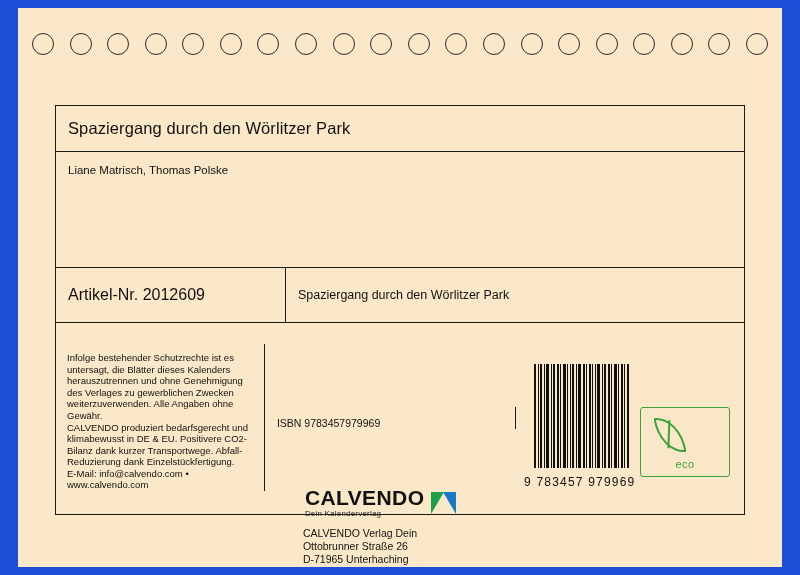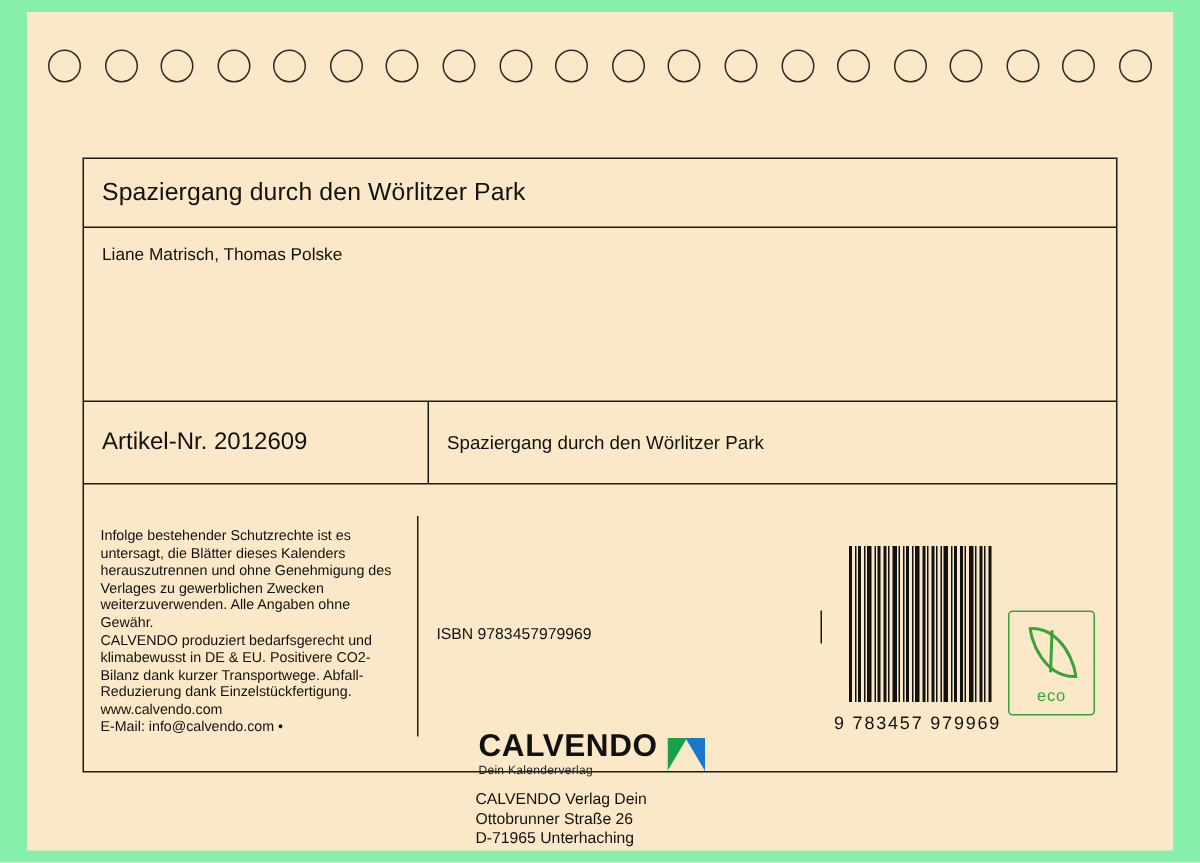--- a/index.html
+++ b/index.html
@@ -10,21 +10,21 @@
   body {
     width: 800px;
     height: 575px;
     font-family: "Liberation Sans", sans-serif;
     overflow: hidden;
   }
   .page {
     position: relative;
     width: 800px;
     height: 575px;
-    background: #86efac;
+    background: #1d4ed8;
   }
   
   .card {
     position: absolute;
     left: 18px;
     top: 8px;
     width: 764px;
     height: 559px;
     background: #fbe8c8;
   }
@@ -229,20 +229,21 @@
   }
   .eco {
     width: 56px;
     height: 68px;
     border: 1.5px solid #3aa23a;
     border-radius: 3px;
     margin-bottom: 12px;
     margin-right: 6px;
     position: relative;
     background: #fbe8c8;
+    padding-left: 32px;
   }
   .eco .leaf {
     position: absolute;
     left: 15px;
     top: 8px;
     width: 24px;
     height: 34px;
     border: 2px solid #3aa23a;
     border-radius: 0 100% 0 100%;
     transform: rotate(-8deg);
@@ -311,22 +312,22 @@
     <div class="row r-artikel">
       <div class="cell-artikel">Artikel-Nr. 2012609</div>
       <div class="cell-subtitle">Spaziergang durch den Wörlitzer Park</div>
     </div>
 
     <div class="row r-bottom">
 
       <div class="cell-legal">
         <p>Infolge bestehender Schutzrechte ist es untersagt, die Blätter dieses Kalenders herauszutrennen und ohne Genehmigung des Verlages zu gewerblichen Zwecken weiterzuverwenden. Alle Angaben ohne Gewähr.</p>
         <p>CALVENDO produziert bedarfsgerecht und klimabewusst in DE &amp; EU. Positivere CO2-Bilanz dank kurzer Transportwege. Abfall-Reduzierung dank Einzelstückfertigung.</p>
+        <p>E-Mail: info@calvendo.com •</p>
         <p>www.calvendo.com</p>
-        <p>E-Mail: info@calvendo.com •</p>
       </div>
 
       <div class="cell-isbn">
         <div class="isbn-text">ISBN 9783457979969</div>
 
         <div class="logo-wrap">
           <div>
             <div class="logo-word">CALVENDO</div>
             <div class="logo-sub">Dein Kalenderverlag</div>
           </div>

